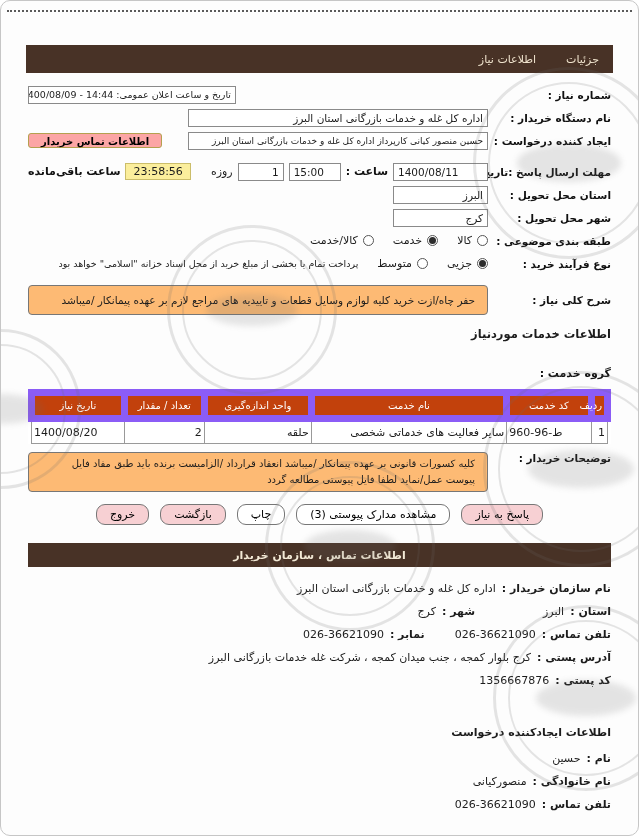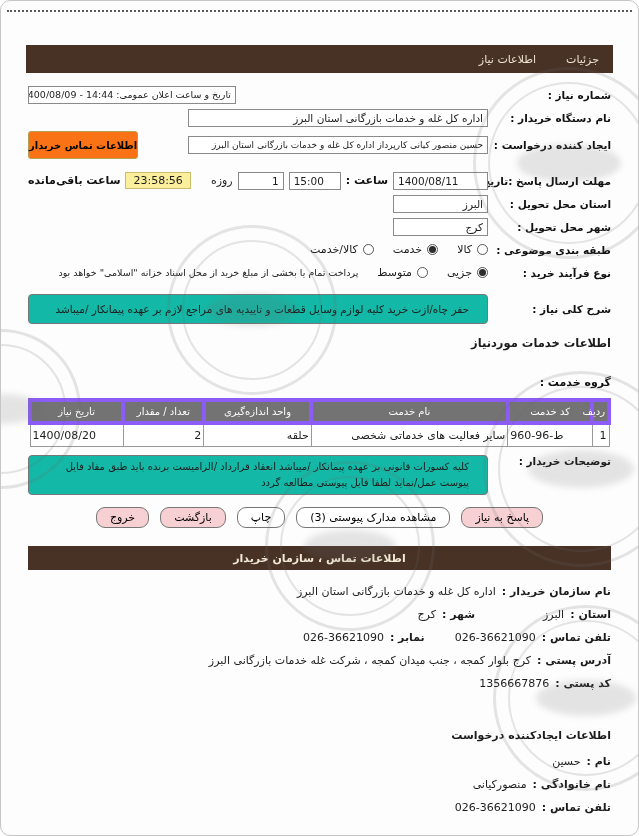--- a/index.html
+++ b/index.html
@@ -25,38 +25,38 @@
   .content{position:absolute;top:84px;right:27px;left:27px}
   .frow{display:flex;align-items:center;gap:5px;margin-bottom:4px;min-height:19px;font-size:11px}
   .mt12{margin-top:12px}
   .lbl{font-weight:bold;white-space:nowrap;color:#111}
   .wl{width:118px;flex:0 0 118px;font-size:10.5px}
   .input{border:1px solid #8a8a8a;background:#fff;height:18px;line-height:16px;padding:0 4px;font-size:10.5px;overflow:hidden;white-space:nowrap}
   .w150{width:152px}.w300{width:300px}.w95{width:95px}.w50{width:52px}.w45{width:46px}
   .small{font-size:9px}
   .announce{margin-right:auto;width:208px;font-size:9.5px;display:flex;align-items:center}
   .push{margin-right:auto}
-  .ybtn{margin-right:auto;background:#f97316;border:1px solid #b5a04f;border-radius:3px;font-size:10px;font-weight:bold;padding:2px 0;height:28px;cursor:pointer;font-family:inherit;white-space:nowrap}
+  .ybtn{margin-right:auto;background:#fca5a5;border:1px solid #b5a04f;border-radius:3px;font-size:10px;font-weight:bold;padding:2px 12px;height:15px;cursor:pointer;font-family:inherit;white-space:nowrap}
   .ybadge{background:#fbee9c;border:1px solid #cbbd6a;padding:1px 7px;font-size:11px;direction:ltr}
 
   .radio-group{display:inline-flex;align-items:center;gap:5px}
   .radio{width:11px;height:11px;border:1px solid #555;border-radius:50%;display:inline-flex;align-items:center;justify-content:center;background:#fff;cursor:pointer;flex:0 0 11px}
   .radio .rdot{width:7px;height:7px;border-radius:50%;background:transparent}
   .radio.selected .rdot{background:#2d2d2d}
   .rlbl{margin-left:14px;white-space:nowrap}
   .note{font-size:9.5px;white-space:nowrap;color:#222}
 
-  .descbox,.notesbox{border:1px solid #777;border-radius:4px;background:#14b8a6;flex:1;padding:3px 18px;font-size:10.5px}
+  .descbox,.notesbox{border:1px solid #777;border-radius:4px;background:#fdba74;flex:1;padding:3px 12px;font-size:10.5px}
   .descbox{min-height:30px;display:flex;align-items:center}
   .notesbox{min-height:40px;font-size:10px;line-height:1.6}
   .top{align-items:flex-start}
 
   .sect{font-weight:bold;font-size:11.5px;margin:12px 0 23px}
   .tbl{width:100%;border-collapse:collapse;table-layout:fixed;margin:6px 0 8px;background:#fff}
-  .tbl th{background:#737373;color:#fff;font-size:10px;font-weight:normal;border:4px solid #8b5cf6;padding:4px 2px}
+  .tbl th{background:#c2410c;color:#fff;font-size:10px;font-weight:normal;border:7px solid #8b5cf6;padding:4px 2px}
   .tbl td{border:1px solid #999;font-size:11px;padding:4px 2px}
   .c1{width:16px}.c2{width:82px}.c3{width:190px}.c4{width:104px}.c5{width:78px}.c6{width:90px}
   .ltrcell{direction:ltr}
 
   .btnrow{display:flex;justify-content:center;gap:11px;margin:12px 0 0}
   .btn{border:1px solid #777;border-radius:9px;padding:3px 13px;font-size:11px;background:#fff;cursor:pointer;font-family:inherit;white-space:nowrap}
   .btn.pink{background:#f7d0d3}
 
   .cbar{margin-top:18px;background:#483226;color:#f3ead6;height:24px;display:flex;align-items:center;justify-content:center;font-size:11px;font-weight:bold;margin-bottom:14px}
   .crow{display:flex;align-items:center;gap:6px;font-size:11px;margin-bottom:8px;min-height:15px}

